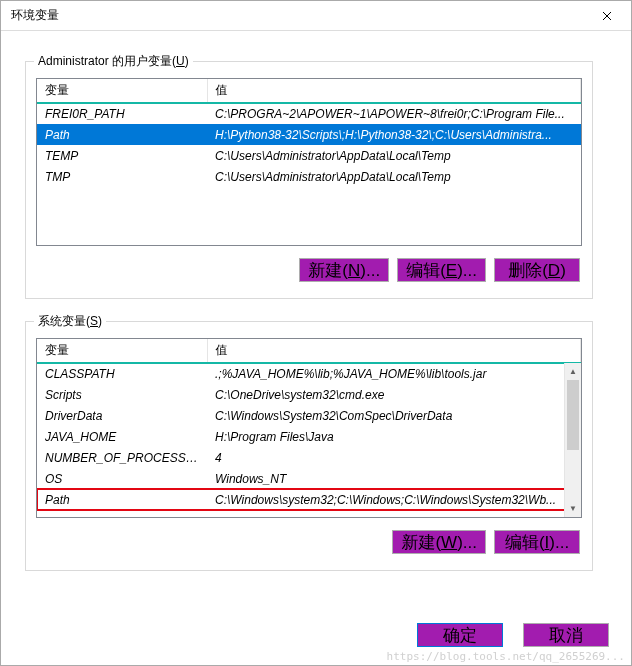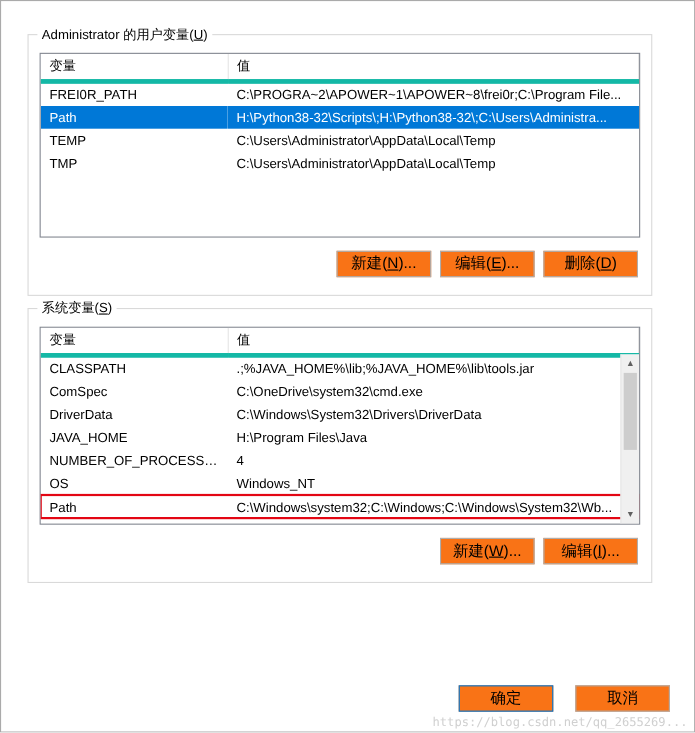--- a/index.html
+++ b/index.html
@@ -7,40 +7,48 @@
   .dialog { width: 632px; height: 666px; background: #fff; border: 1px solid #aaa; position: relative; }
   .titlebar { height: 30px; display: flex; align-items: center; justify-content: space-between; padding: 0 4px 0 10px; border-bottom: 1px solid #ddd; }
   .titlebar-title { font-size: 12px; }
   .close-btn { width: 40px; height: 28px; display: flex; align-items: center; justify-content: center; cursor: pointer; font-size: 14px; }
   .content { padding: 16px 38px 18px 24px; }
   .group { border: 1px solid #d9d9d9; margin-top: 14px; padding: 8px 10px 16px 10px; position: relative; }
   .group-label { position: absolute; top: -9px; left: 8px; background: #fff; padding: 0 4px; font-size: 12px; }
   .table-wrap { border: 1px solid #828790; margin-top: 8px; height: 168px; overflow: hidden; position: relative; }
   .table-wrap.sys { height: 180px; }
   .table { width: 100%; border-collapse: collapse; font-size: 12px; table-layout: fixed; }
-  .table th { text-align: left; font-weight: normal; border-bottom: 4px solid #14b8a6; border-right: 1px solid #e5e5e5; padding: 3px 8px; background: #fff; height: 22px; }
-  .table td { padding: 3px 8px; white-space: nowrap; overflow: hidden; text-overflow: ellipsis; height: 21px; }
+  .table th { text-align: left; font-weight: normal; border-bottom: 2px solid #14b8a6; border-right: 1px solid #e5e5e5; padding: 3px 8px; background: #fff; height: 22px; }
+  .table td { padding: 3px 8px; white-space: nowrap; overflow: hidden; text-overflow: ellipsis; height: 21px; font-style: italic; }
   .table tr.selected td { background: #0078d7; color: #fff; }
   .col-name { width: 170px; }
   .scrollbar { position: absolute; right: 0; top: 24px; bottom: 0; width: 17px; background: #f0f0f0; border-left: 1px solid #e5e5e5; }
   .scroll-arrow { height: 17px; display: flex; align-items: center; justify-content: center; font-size: 8px; color: #606060; }
   .scroll-thumb { background: #cdcdcd; margin: 0 2px; }
   .btn-row { display: flex; justify-content: flex-end; gap: 8px; margin-top: 12px; margin-right: 2px; }
-  .btn { min-width: 86px; height: 24px; font-size: 14px; background: #f97316; border: 1px solid #adadad; cursor: pointer; padding: 0 8px; }
+  .btn { min-width: 86px; height: 24px; font-size: 17px; background: #a21caf; border: 1px solid #adadad; cursor: pointer; padding: 0 8px; }
   .btn.primary { border-color: #0078d7; }
   .dialog-btns { position: absolute; bottom: 18px; right: 22px; display: flex; gap: 20px; }
   .red-box { outline: 2px solid #e30613; outline-offset: -1px; position: relative; }
   .underline { text-decoration: underline; }
   .watermark { position: absolute; right: 6px; bottom: 2px; font-size: 11px; color: #d0d0d0; font-family: Consolas, monospace; }
 </style>
 </head>
 <body>
 
 <div class="dialog">
 
+  <div class="titlebar">
+    <span class="titlebar-title">环境变量</span>
+    <div class="close-btn">
+      <svg width="10" height="10" viewBox="0 0 10 10">
+          <path d="M1 1 L9 9 M9 1 L1 9" stroke="currentColor" stroke-width="1"></path>
+        </svg>
+    </div>
+  </div>
 
   <div class="content">
 
     <div class="group">
       <div class="group-label">
         <span>Administrator 的用户变量(</span><span class="underline">U</span><span>)</span>
       </div>
       <div class="table-wrap">
         <table class="table">
           <thead>
@@ -69,44 +77,44 @@
             </tbody>
         </table>
       </div>
       <div class="btn-row">
         <button class="btn"><span>新建(</span><span class="underline">N</span><span>)...</span></button>
         <button class="btn"><span>编辑(</span><span class="underline">E</span><span>)...</span></button>
         <button class="btn"><span>删除(</span><span class="underline">D</span><span>)</span></button>
       </div>
     </div>
 
-    <div class="group" style="margin-top:11px;">
+    <div class="group" style="margin-top:22px;">
       <div class="group-label">
         <span>系统变量(</span><span class="underline">S</span><span>)</span>
       </div>
       <div class="table-wrap sys">
         <table class="table">
           <thead>
             <tr>
               <th class="col-name">变量</th>
               <th>值</th>
             </tr>
           </thead>
           <tbody id="system-tbody">
               <tr>
                 <td>CLASSPATH</td>
                 <td style="padding-right: 20px;">.;%JAVA_HOME%\lib;%JAVA_HOME%\lib\tools.jar</td>
               </tr>
               <tr>
-                <td>ComSpec</td>
+                <td>Scripts</td>
                 <td style="padding-right: 20px;">C:\OneDrive\system32\cmd.exe</td>
               </tr>
               <tr>
                 <td>DriverData</td>
-                <td style="padding-right: 20px;">C:\Windows\System32\Drivers\DriverData</td>
+                <td style="padding-right: 20px;">C:\Windows\System32\ComSpec\DriverData</td>
               </tr>
               <tr>
                 <td>JAVA_HOME</td>
                 <td style="padding-right: 20px;">H:\Program Files\Java</td>
               </tr>
               <tr>
                 <td>NUMBER_OF_PROCESSORS</td>
                 <td style="padding-right: 20px;">4</td>
               </tr>
               <tr>
@@ -131,14 +139,14 @@
       </div>
     </div>
 
   </div>
 
   <div class="dialog-btns">
     <button class="btn primary">确定</button>
     <button class="btn">取消</button>
   </div>
 
-  <div class="watermark">https://blog.csdn.net/qq_2655269...</div>
+  <div class="watermark">https://blog.tools.net/qq_2655269...</div>
 </div>
 
 </body></html>

